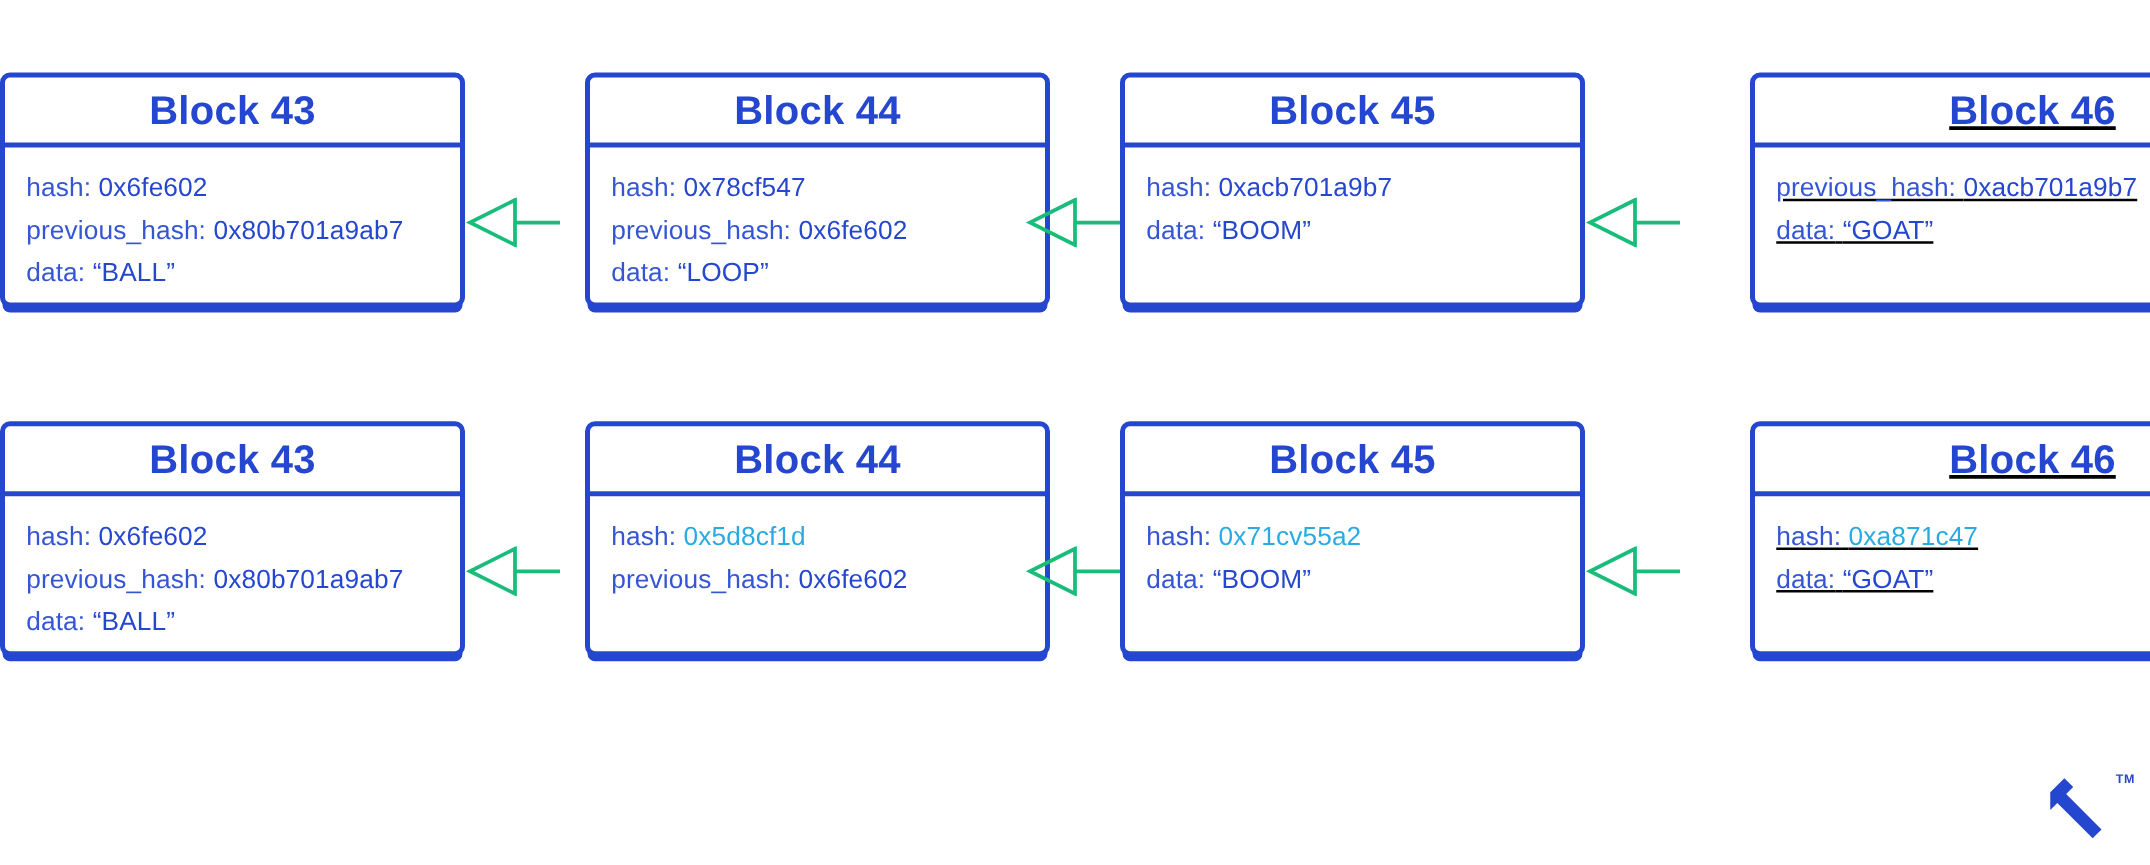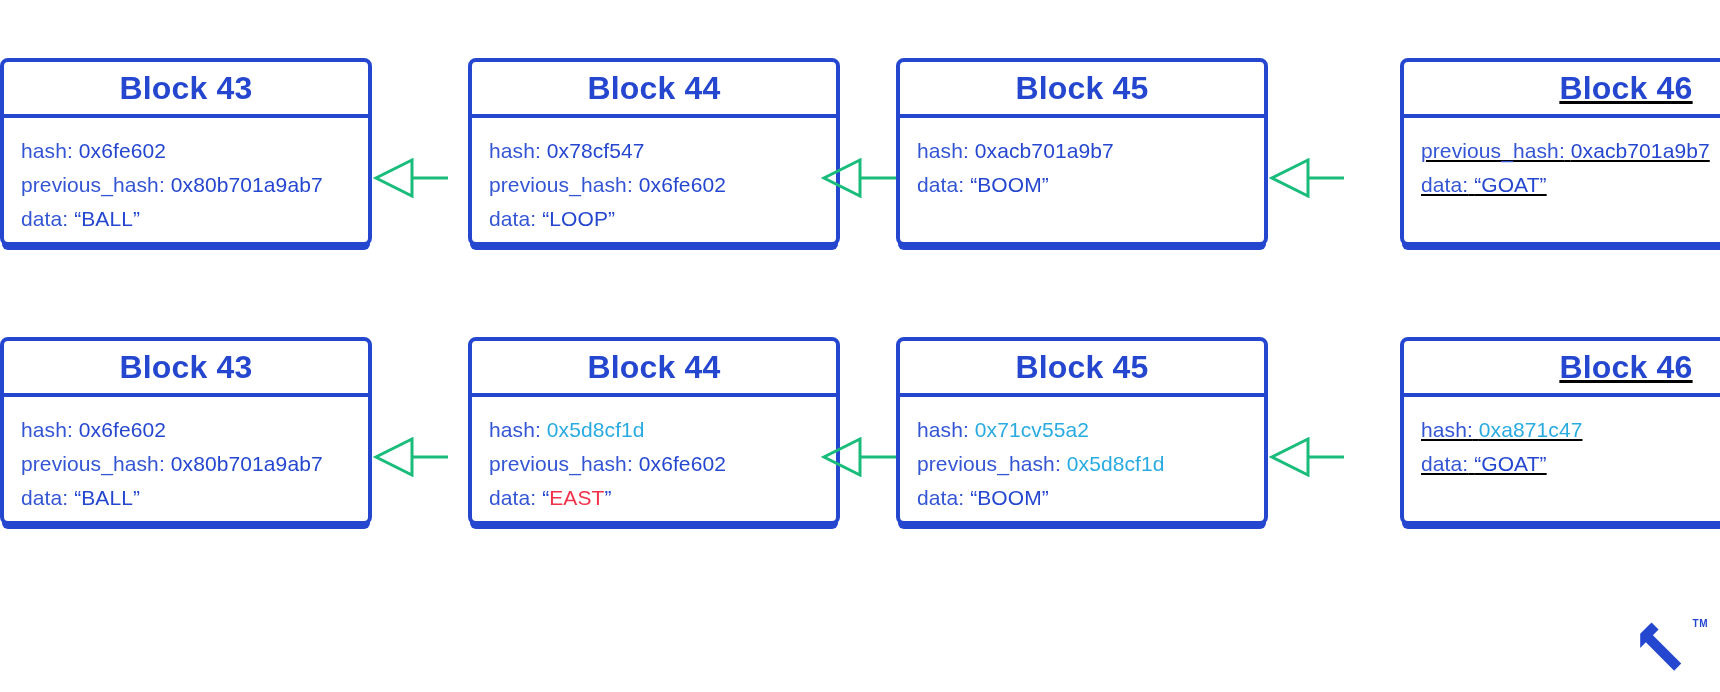--- a/index.html
+++ b/index.html
@@ -232,39 +232,31 @@
       </div>
       <div class="block-body">
         <div class="field">
           <span>hash:</span>
           <span class="val-changed">0x5d8cf1d</span>
         </div>
         <div class="field">
           <span>previous_hash:</span>
           <span class="val">0x6fe602</span>
         </div>
-        <div class="field">
-          <span>data:</span>
-          <span class="val">“</span><span class="val-tampered">EAST</span><span class="val">”</span>
-        </div>
       </div>
     </div>
 
     <div class="block c2">
       <div class="block-header">
         <span class="block-title">Block 45</span>
       </div>
       <div class="block-body">
         <div class="field">
           <span>hash:</span>
           <span class="val-changed">0x71cv55a2</span>
-        </div>
-        <div class="field">
-          <span>previous_hash:</span>
-          <span class="val-changed">0x5d8cf1d</span>
         </div>
         <div class="field">
           <span>data:</span>
           <span class="val">“BOOM”</span>
         </div>
       </div>
     </div>
 
     <div class="block c3">
       <div class="block-header">

